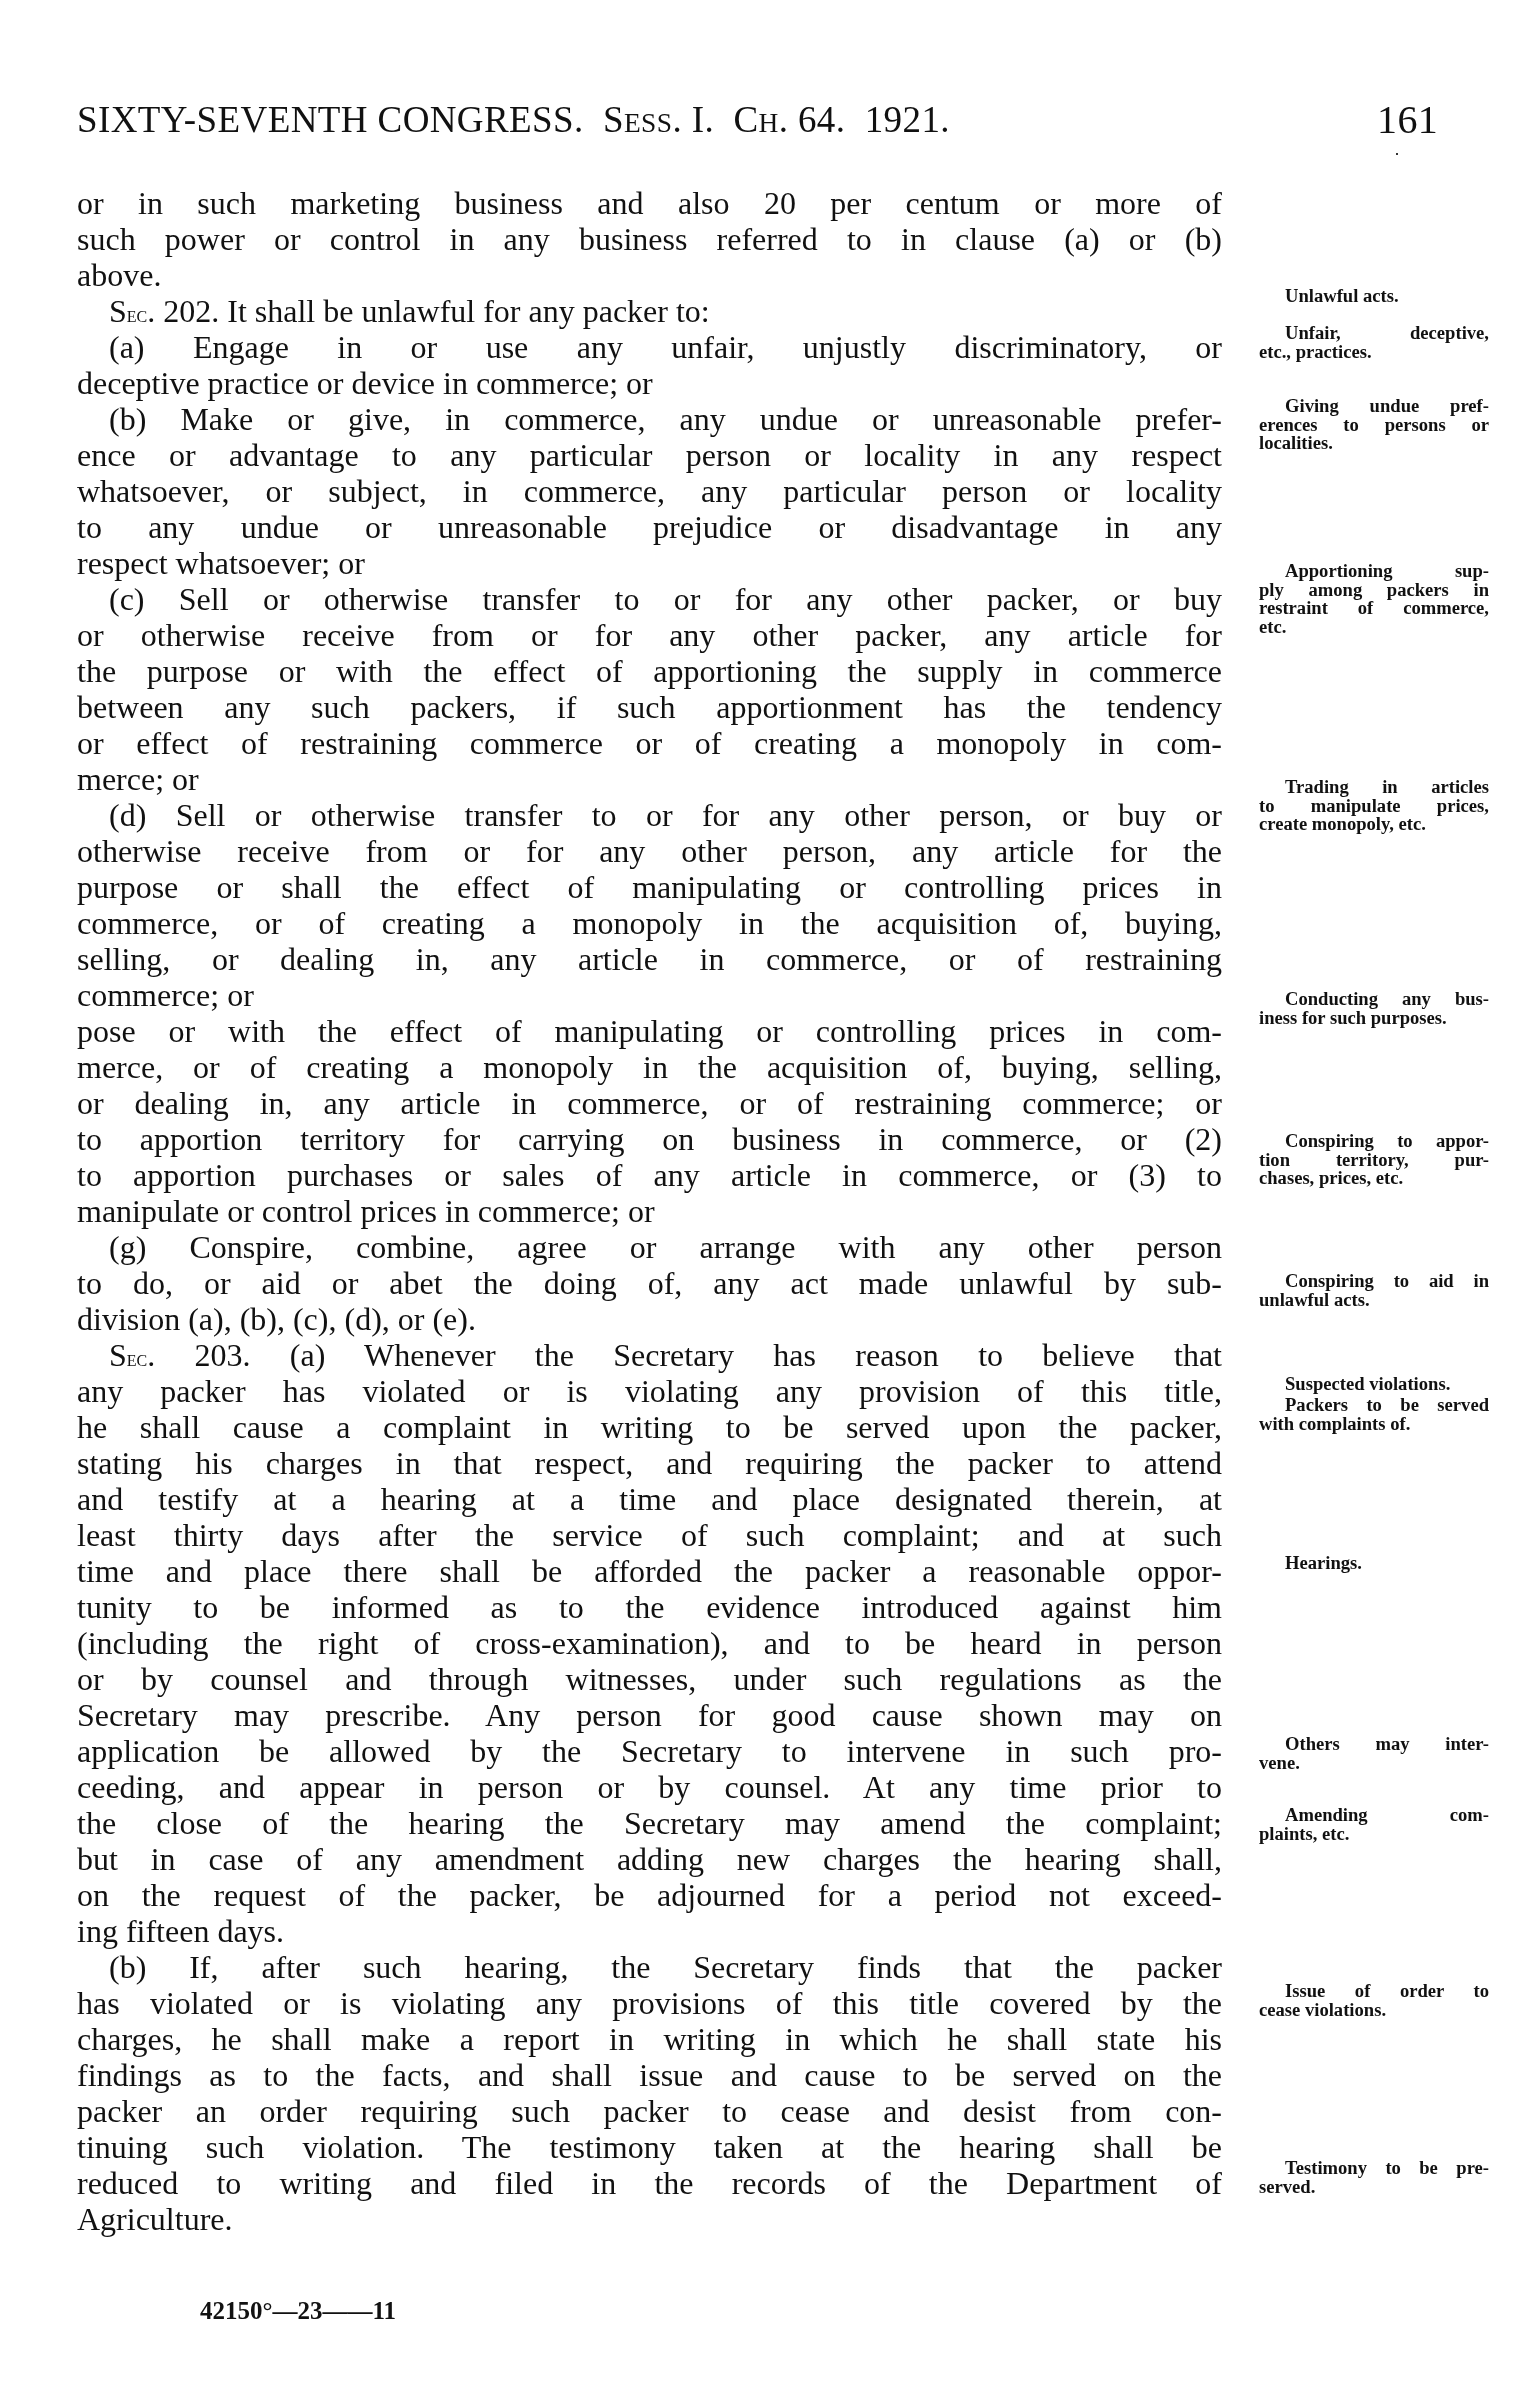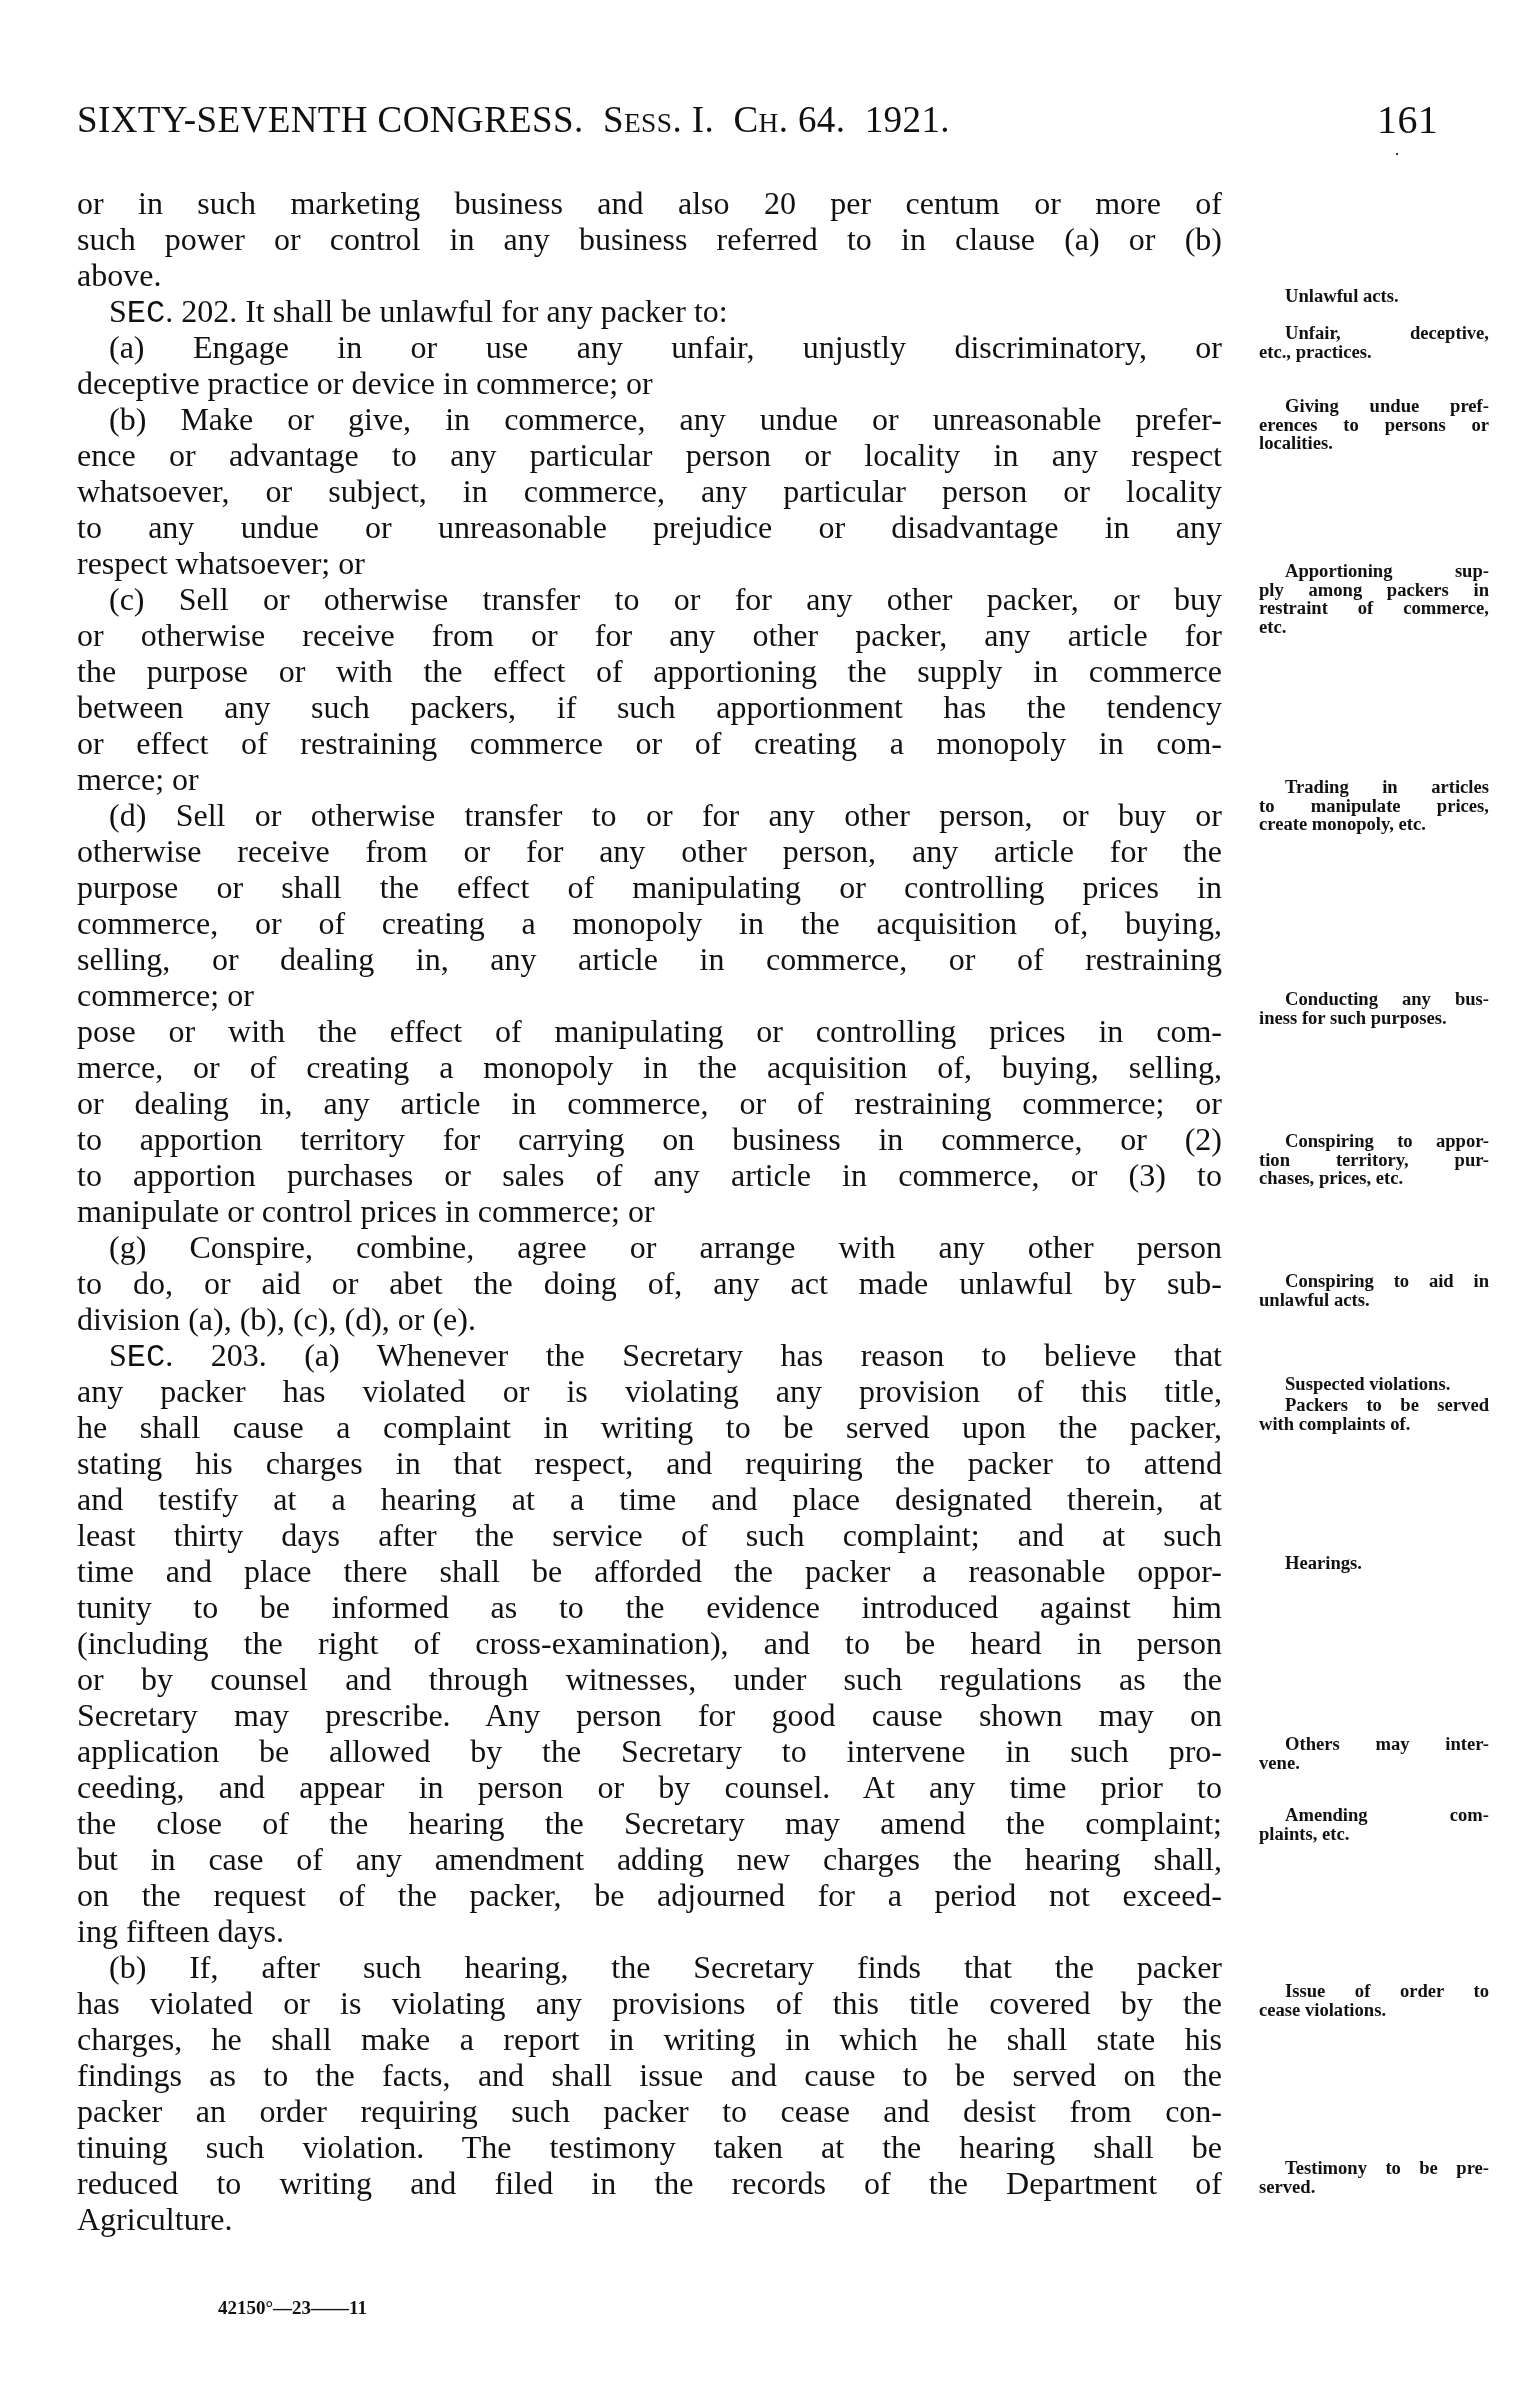--- a/index.html
+++ b/index.html
@@ -9,29 +9,29 @@
   .header { position: absolute; left: 77px; top: 98px; width: 1371px; height: 45px; font-size: 37px; letter-spacing: 0.4px; white-space: nowrap; }
   .header .running { position: absolute; left: 0; top: 0; }
   .header .sc { font-size: 27.4px; }
   .header .sc-big { font-size: 37px; }
   .header .pageno { position: absolute; left: 1300px; top: -1.6px; font-size: 40px; }
 
   .body-text { position: absolute; left: 77px; top: 185px; width: 1145px; font-size: 32px; }
   .ln { display: block; height: 36px; line-height: 36px; white-space: nowrap; text-align: justify; text-align-last: justify; overflow: visible; }
   .ln.end { text-align-last: left; }
   .ln.ind { padding-left: 32px; }
-  .sc-sec { font-size: 32px; font-family: Liberation Mono, monospace; }
+  .sc-sec { font-size: 16px; }
 
   .note { position: absolute; left: 1236px; width: 253px; font-size: 18.6px; line-height: 18.6px; }
   .note .nl { display: block; white-space: nowrap; text-align: justify; text-align-last: justify; margin-left: 23px; }
   .note .nl.end { text-align-last: left; }
   .note .nl.ind { padding-left: 26px; }
   .note.bold { font-weight: bold; }
 
-  .footer { position: absolute; left: 218px; top: 2297px; font-size: 19px; font-weight: bold; white-space: nowrap; }
+  .footer { position: absolute; left: 200px; top: 2297px; font-size: 25px; font-weight: bold; white-space: nowrap; }
   .speck { position: absolute; left: 1396px; top: 153px; width: 1.6px; height: 2.4px; background: #333; }
 </style>
 </head>
 <body>
 
 <div class="page">
 
   <div class="header">
     <span class="running">
       <span>SIXTY-SEVENTH CONGRESS.</span>&nbsp;&nbsp;<span class="sc-big">S</span><span class="sc">ESS</span><span>. I.</span>&nbsp;&nbsp;<span class="sc-big">C</span><span class="sc">H</span><span>. 64.</span>&nbsp;&nbsp;<span>1921.</span>

